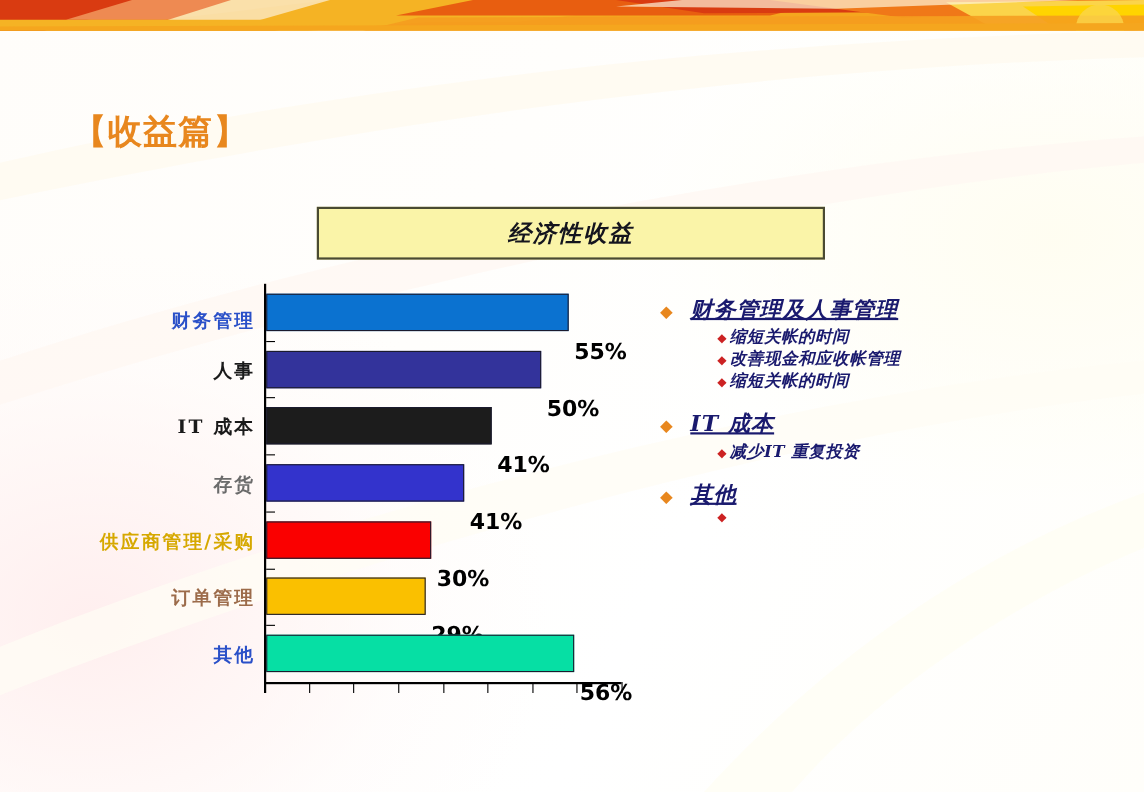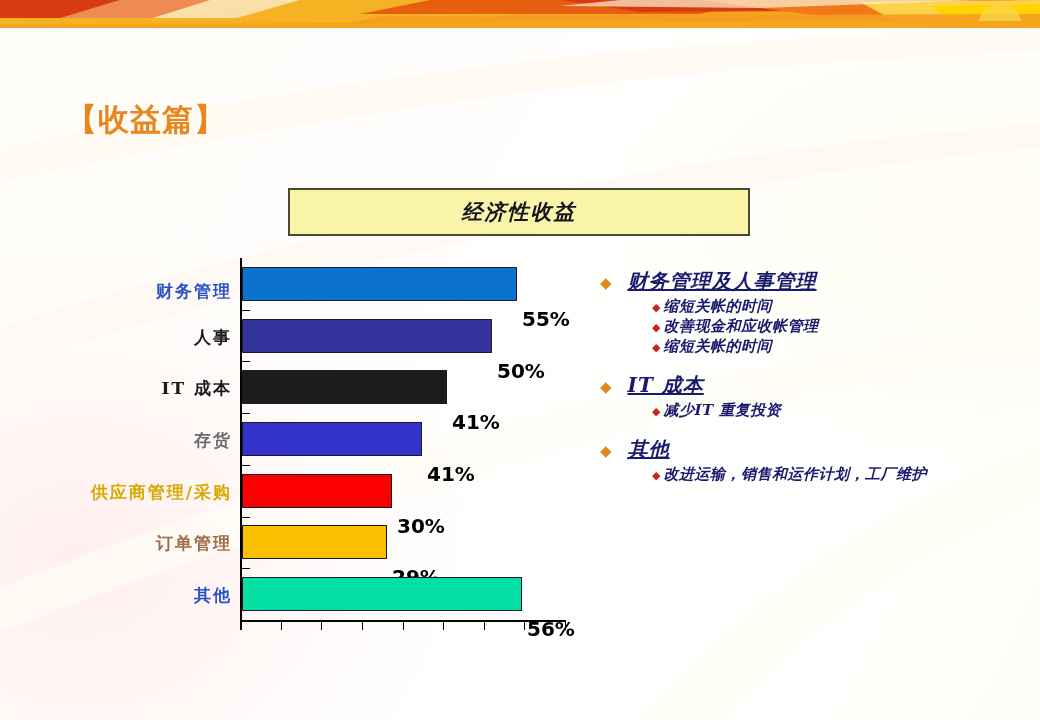--- a/index.html
+++ b/index.html
@@ -347,18 +347,17 @@
           <span class="bullet-sub-text" style="color: rgb(26, 26, 110);">减少IT 重复投资</span>
         </div>
       </div>
       <div class="bullet-group">
         <div class="bullet-main">
           <span class="diamond-l1" style="color: rgb(232, 135, 30);">◆</span>
           <span class="bullet-main-text" style="color: rgb(26, 26, 110);">其他</span>
         </div>
         <div class="bullet-sub">
           <span class="diamond-l2" style="color: rgb(204, 34, 34);">◆</span>
-          <span class="bullet-sub-text" style="color: rgb(26, 26, 110);">改进运输，销售和运作计划，工厂维护</span>
         </div>
       </div>
     </div>
 
 </div>
 
 </body></html>

